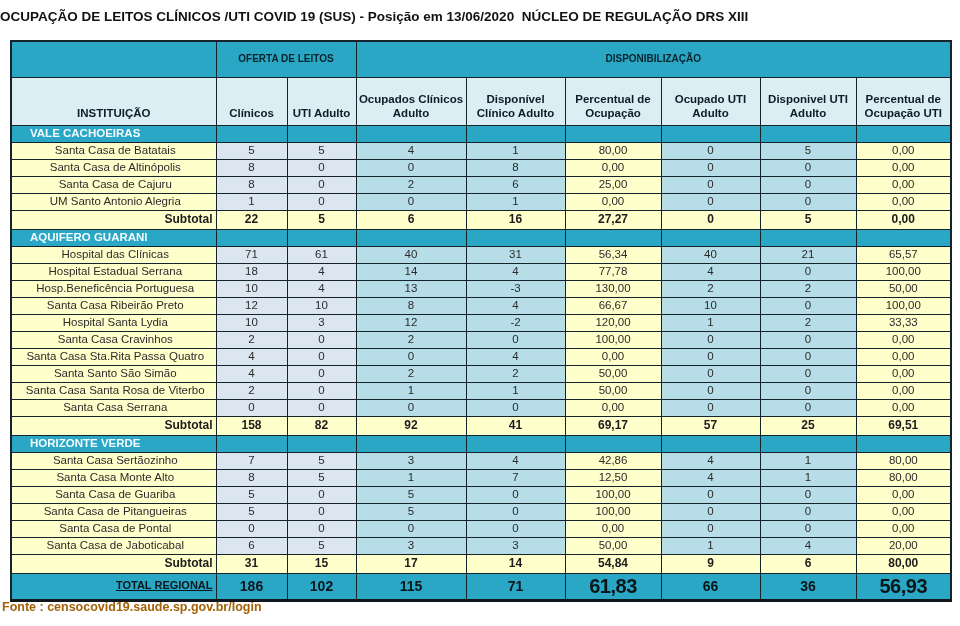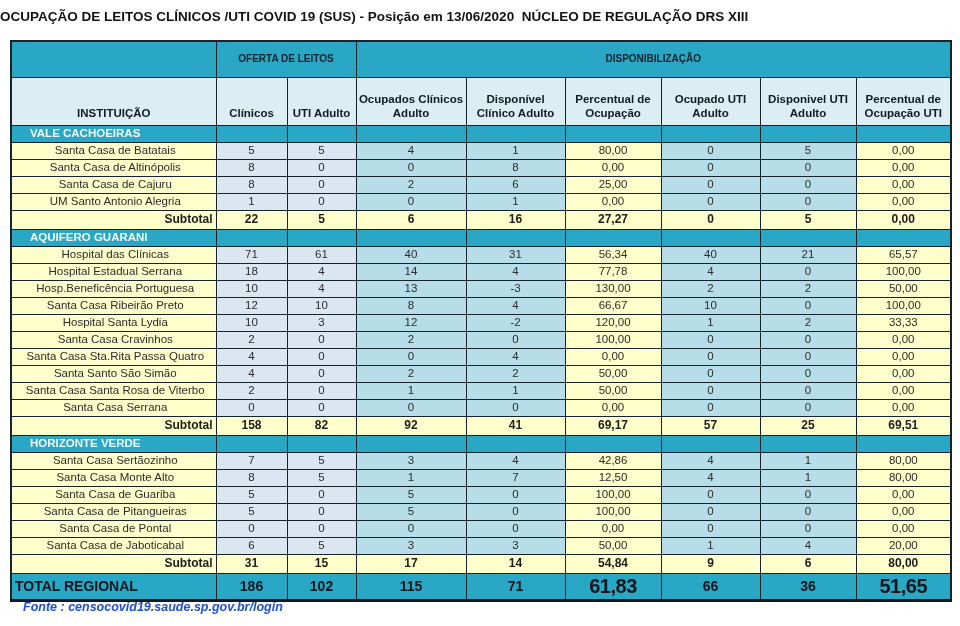--- a/index.html
+++ b/index.html
@@ -82,32 +82,32 @@
   .beds tr.subtotal td.c-name { text-align: right !important; padding-right: 3px; margin-left: 11px; }
   
   .beds tr.total td {
     height: 27px;
     background: var(--teal);
     font-weight: bold;
     font-size: 14px;
     color: #0b161b;
   }
   .beds tr.total td.c-name {
-    text-align: left;
+    text-align: right;
     padding-right: 3px;
-    font-size: 14px;
+    font-size: 11px;
+    text-decoration: underline;
   }
   .beds tr.total td.big { font-size: 20px; letter-spacing: -0.5px; }
   .fonte {
     position: absolute;
-    left: 23px; top: 600px;
+    left: 2px; top: 600px;
     font-size: 12.5px;
     font-weight: bold;
-    color: #1d4ed8;
-    font-style: italic;
+    color: #a16207;
   }
 </style>
 </head>
 <body>
 
 <div class="title">OCUPAÇÃO DE LEITOS CLÍNICOS /UTI COVID 19 (SUS) - Posição em 13/06/2020  NÚCLEO DE REGULAÇÃO DRS XIII</div>
 
 <table class="beds">
   <colgroup>
     <col style="width:205px">
@@ -427,18 +427,18 @@
       </tr>
       <tr class="total">
         <td class="c-name">TOTAL REGIONAL</td>
         <td class="">186</td>
         <td class="">102</td>
         <td class="">115</td>
         <td class="">71</td>
         <td class="big">61,83</td>
         <td class="">66</td>
         <td class="">36</td>
-        <td class="big">51,65</td>
+        <td class="big">56,93</td>
       </tr>
     </tbody>
 </table>
 
 <div class="fonte">Fonte : censocovid19.saude.sp.gov.br/login</div>
 
 </body></html>

